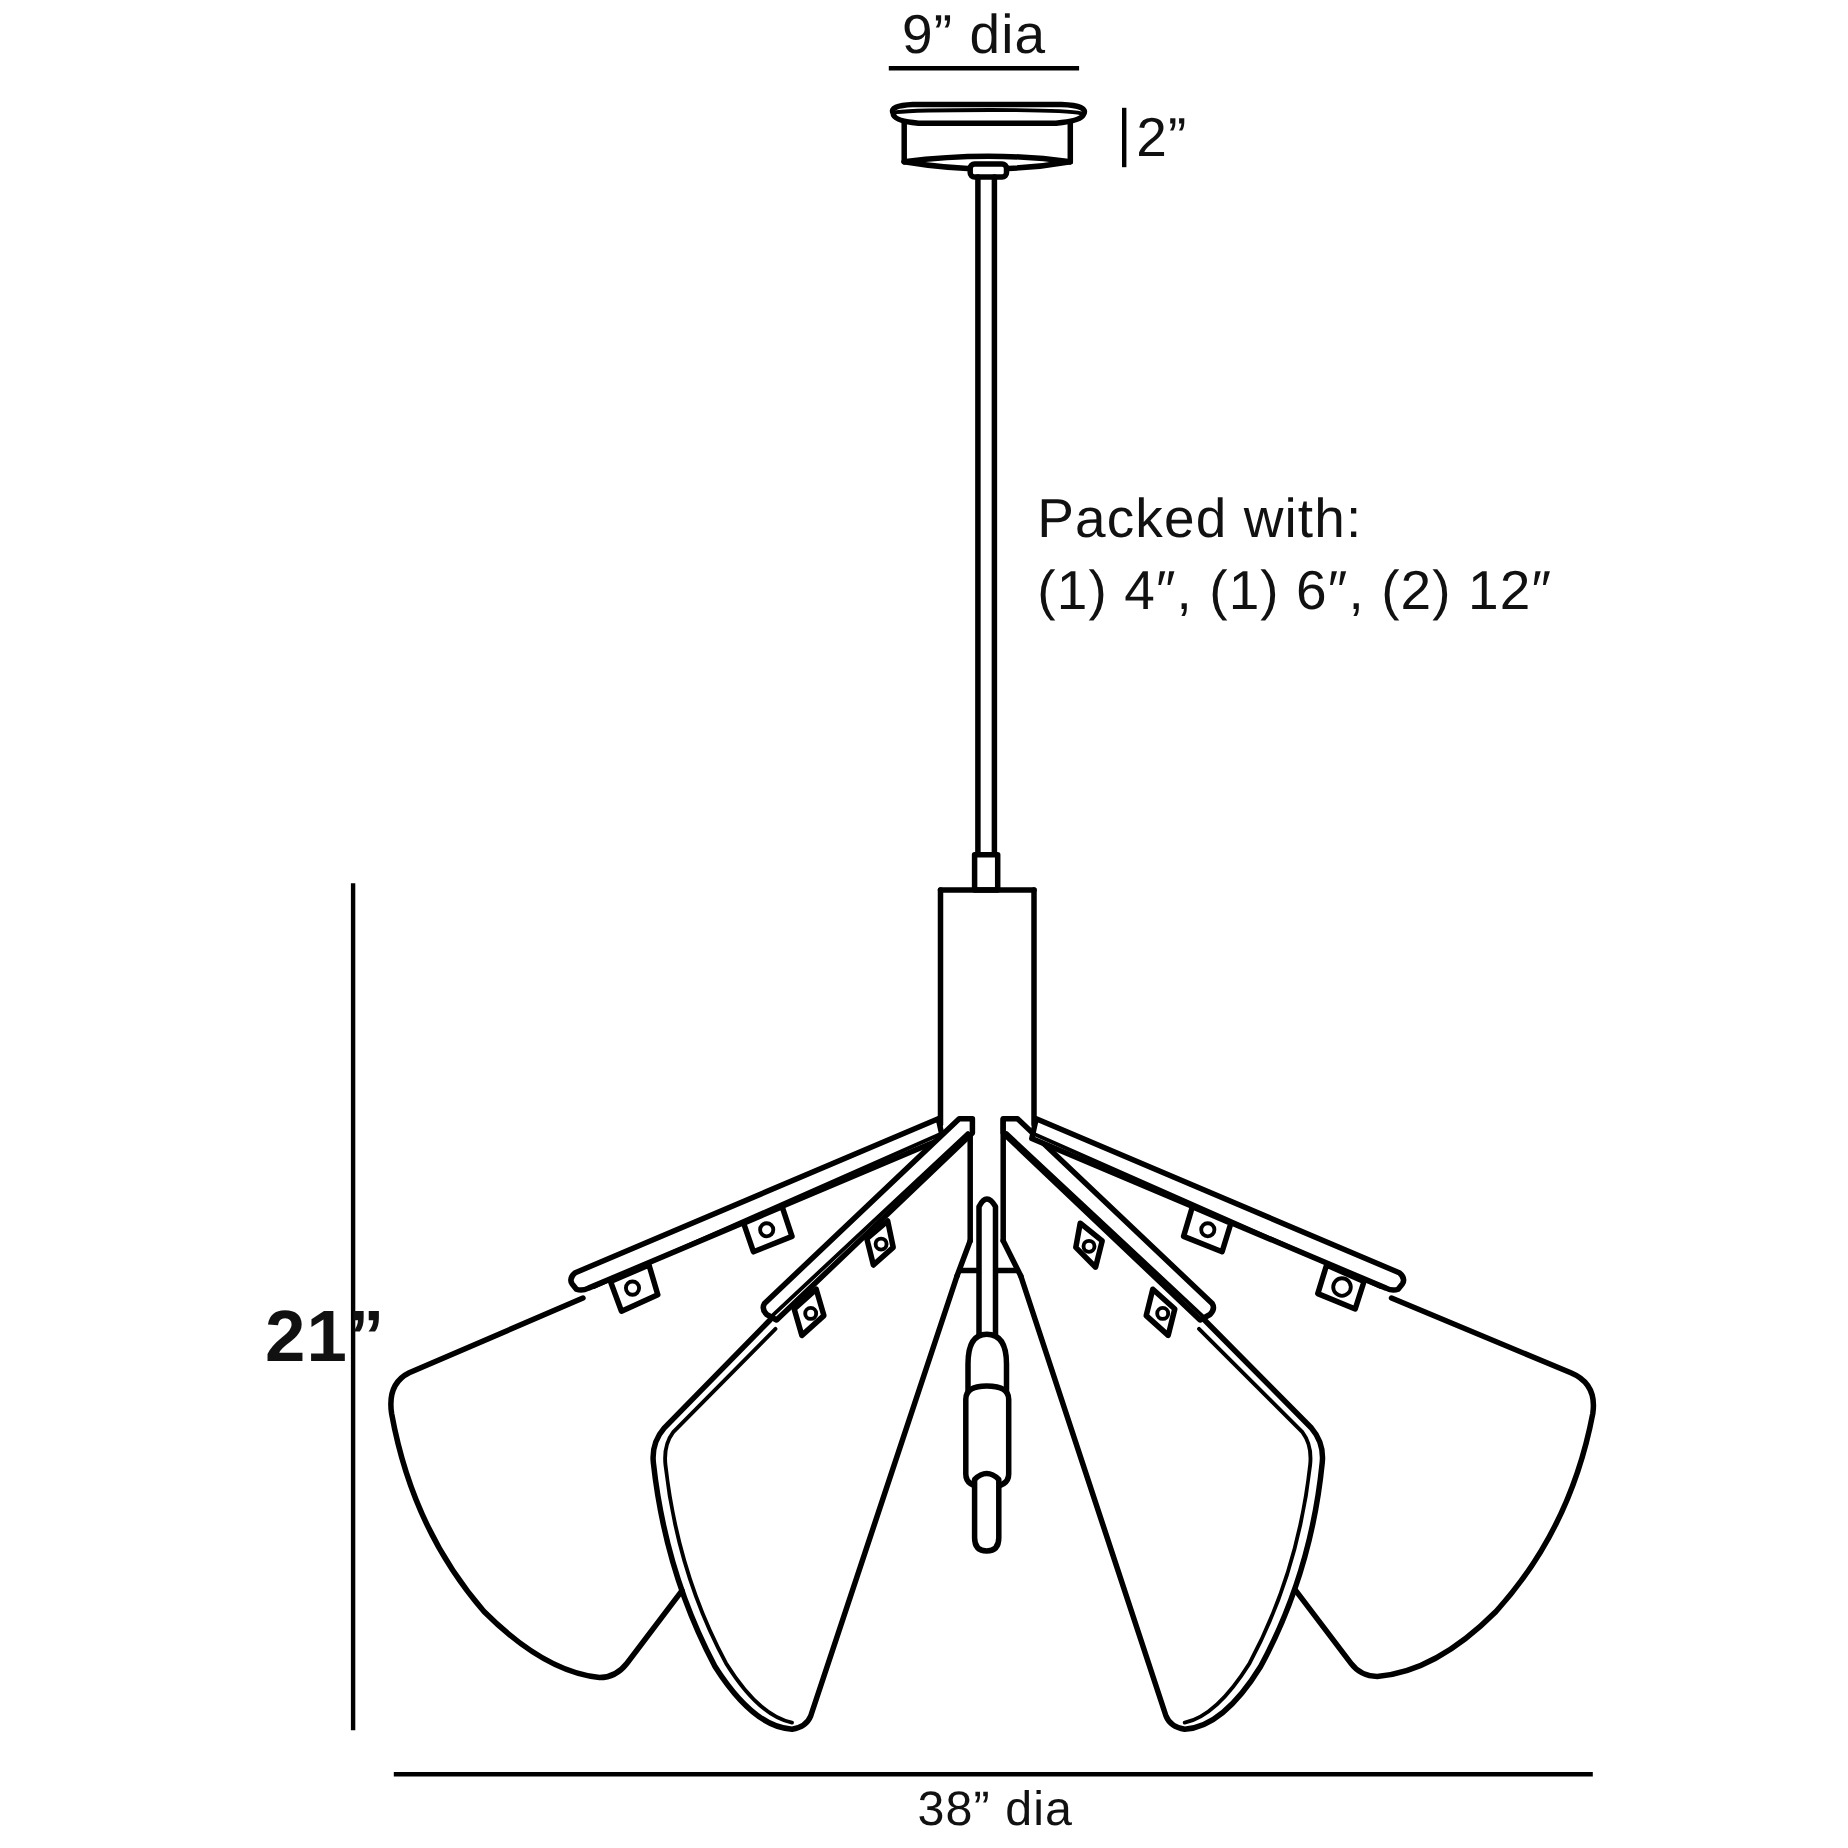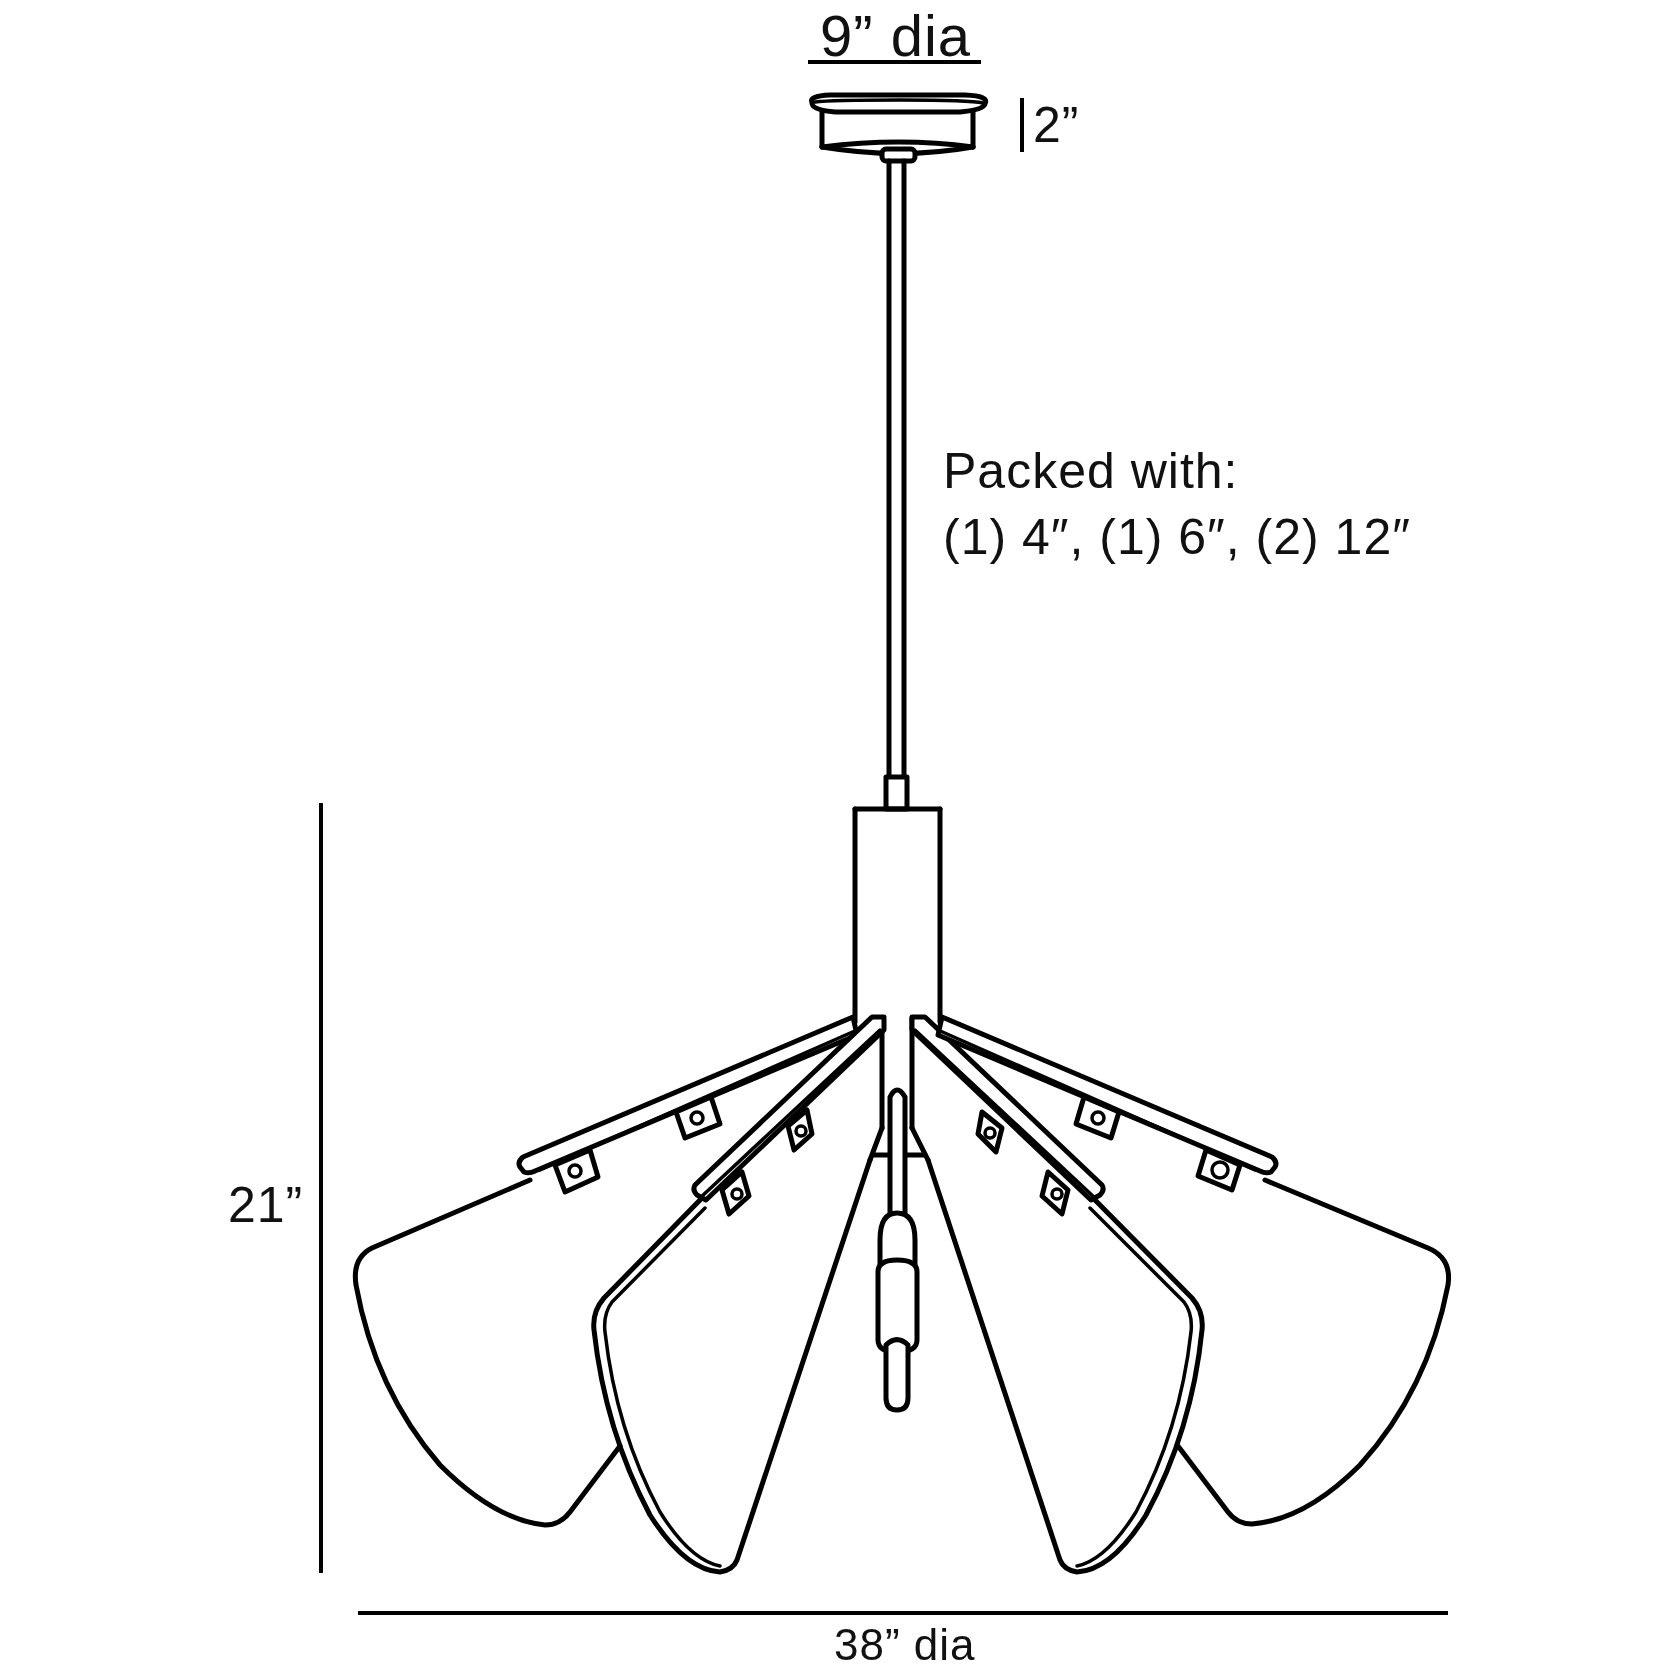--- a/index.html
+++ b/index.html
@@ -4,24 +4,24 @@
   <style>
     html, body { margin: 0; padding: 0; background: #ffffff; }
     body { width: 1680px; height: 1680px; position: relative; overflow: hidden;
            font-family: "Liberation Sans", "DejaVu Sans", sans-serif; color: #111111; }
     svg#drawing { position: absolute; left: 0; top: 0; }
     .ln { fill: none; stroke: #000; stroke-width: 5; stroke-linecap: round; stroke-linejoin: round; }
     .thin { fill: none; stroke: #000; stroke-width: 3.5; stroke-linecap: round; stroke-linejoin: round; }
     .fillw { fill: #fff; stroke: #000; stroke-width: 5; stroke-linejoin: round; }
     .dim { fill: none; stroke: #000; stroke-width: 4; }
     .label { position: absolute; font-weight: 300; letter-spacing: 1px; white-space: nowrap; color: #111; }
-    #lbl-top { left: 820px; top: 2px; font-size: 58px; }
+    #lbl-top { left: 820px; top: 2px; font-size: 50px; }
     #lbl-canopy-h { left: 1033px; top: 96px; font-size: 50px; }
     #lbl-packed { left: 943px; top: 423px; font-size: 50px; line-height: 66px; margin-top: 15px; }
-    #lbl-height { left: 228px; top: 1176px; font-size: 50px; }
+    #lbl-height { left: 241px; top: 1176px; font-size: 66px; font-weight: bold; }
     #lbl-width { left: 834px; top: 1620px; font-size: 44px; }
   </style>
 </head>
 <body>
 
 <svg id="drawing" width="1680" height="1680" viewBox="0 0 1680 1680" xmlns="http://www.w3.org/2000/svg">
 
   <line class="dim" x1="808" y1="62" x2="981" y2="62"></line>
 
   <g>

